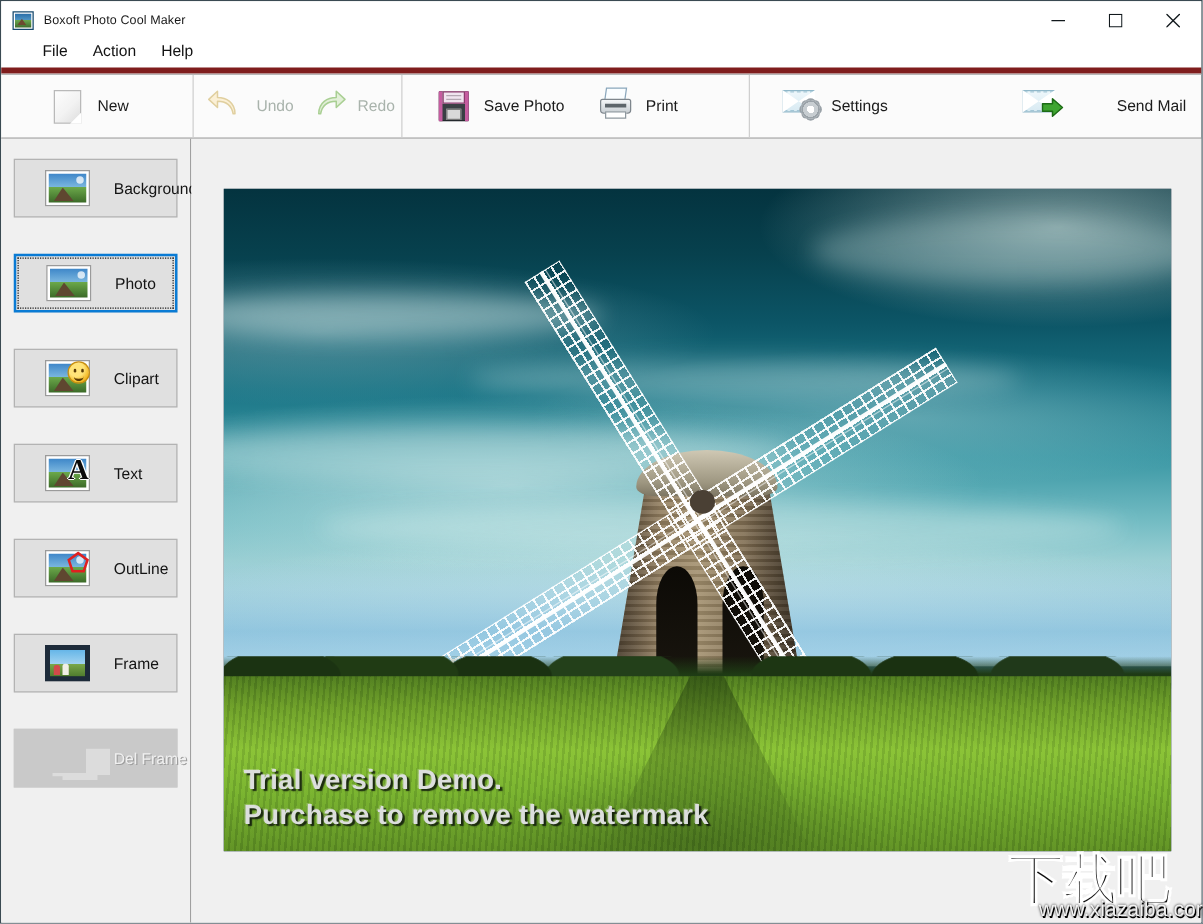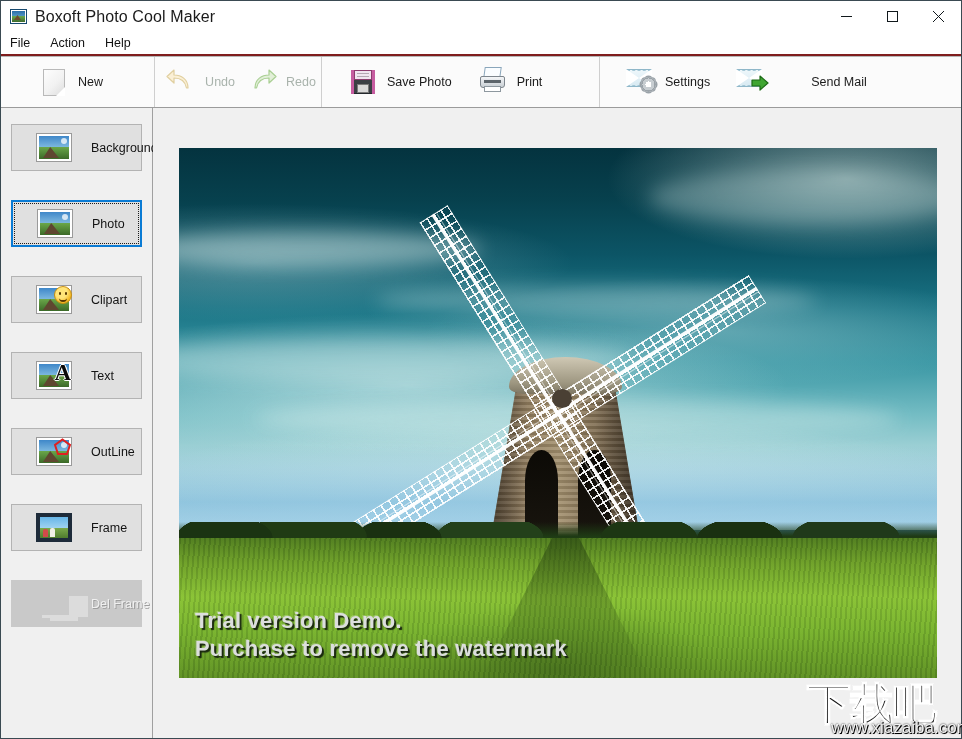--- a/index.html
+++ b/index.html
@@ -34,39 +34,39 @@
     position:absolute;left:1px;top:1px;right:1px;bottom:1px;
     background:
       linear-gradient(to bottom,#2a6ea8 0%,#4f94c4 45%,#6aa84f 46%,#3f6b2c 100%);
   }
   .title-icon .pic:after{
     content:"";position:absolute;left:2px;bottom:2px;
     width:7px;height:5px;background:#6d4a2f;
     clip-path:polygon(0 100%,50% 0,100% 100%);
   }
   .title-text{
-    font-size:16px;color:#1a1a1a;letter-spacing:.1px;
+    font-size:10px;color:#1a1a1a;letter-spacing:.1px;
     white-space:nowrap;
   }
   .wincontrols{
     position:absolute;right:0;top:0;height:31px;display:flex;
   }
   .wc{
     width:46px;height:31px;display:flex;align-items:center;justify-content:center;
     color:#11181c;
   }
   .wc svg{display:block;}
 
   
   .menubar{
     height:22px;flex:0 0 22px;
     background:#ffffff;
-    display:flex;align-items:center;
-    padding-left:0;
-    border-bottom:2px solid #7f1d1d;
+    display:flex;
+    padding-left:24px;
+    border-bottom:5px solid #7f1d1d;
   }
   .menu-item{
     font-size:12.5px;color:#121212;
     padding:2px 9px;margin-right:2px;
     white-space:nowrap;
   }
 
   
   .toolbar{
     height:52px;flex:0 0 52px;
@@ -520,21 +520,21 @@
             <div class="paper"></div>
             <div class="body"></div>
             <div class="slot"></div>
             <div class="out"></div>
           </div>
         </div>
         <div class="tb-label">Print</div>
       </div>
     </div>
 
-    <div class="tb-group" style="flex:1 1 auto;justify-content:flex-start;padding-left:26px;">
+    <div class="tb-group" style="flex:1 1 auto;justify-content:space-between;padding-left:26px;">
       <div class="tb-btn" style="padding:0 14px 0 0;">
         <div class="tb-ico">
           <div class="ico-env">
             <div class="env"></div>
               <div class="dash"></div>
             <div class="flapL"></div>
               <div class="flapR"></div>
             <div class="ico-gear"></div>
           </div>
         </div>

